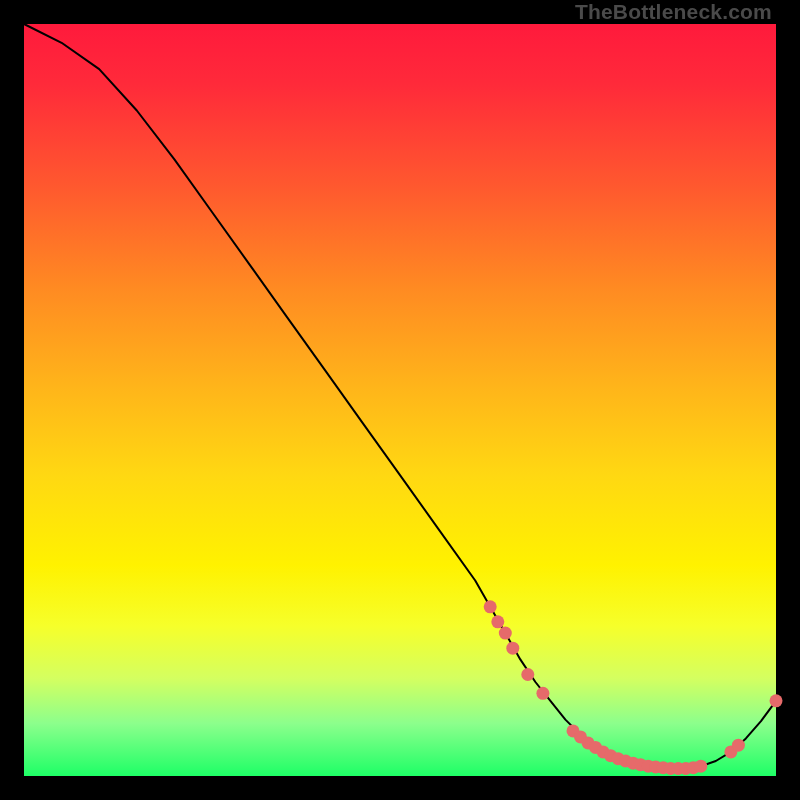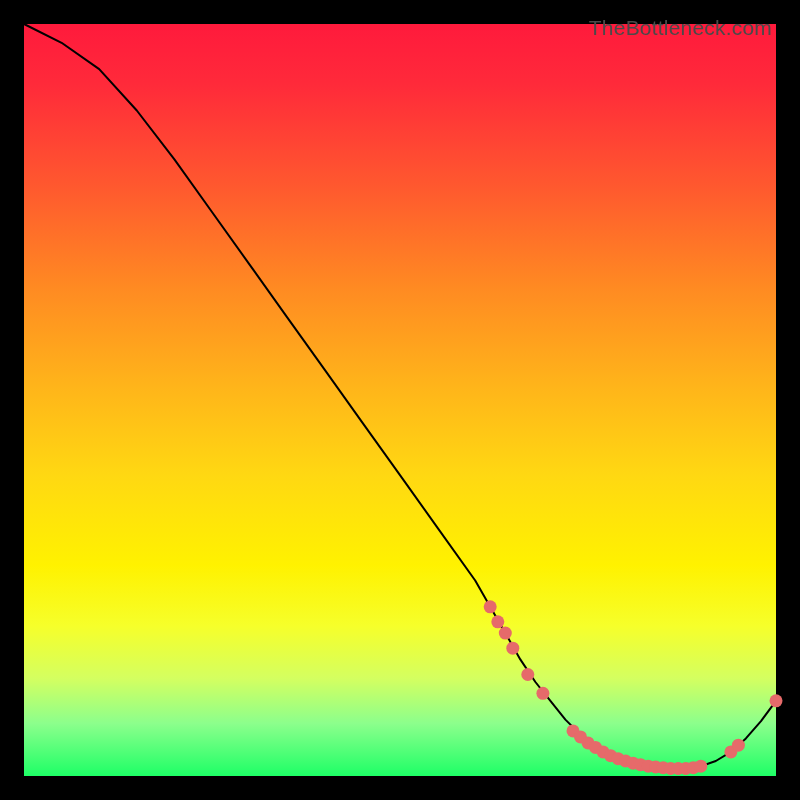--- a/index.html
+++ b/index.html
@@ -34,25 +34,25 @@
       #ffd812 60%,
       #fff200 72%,
       #f6ff2a 80%,
       #d4ff60 87%,
       #8cff8c 93%,
       #1eff66 100%
     );
   }
   .watermark {
     position: absolute;
-    top: 16px;
+    top: 0;
     right: 28px;
     color: #4a4a4a;
     font-size: 21px;
-    font-weight: 400;
+    font-weight: 700;
     letter-spacing: 0.2px;
     user-select: none;
   }
   svg.curve {
     position: absolute;
     left: 0;
     top: 0;
     width: 752px;
     height: 752px;
     overflow: visible;

